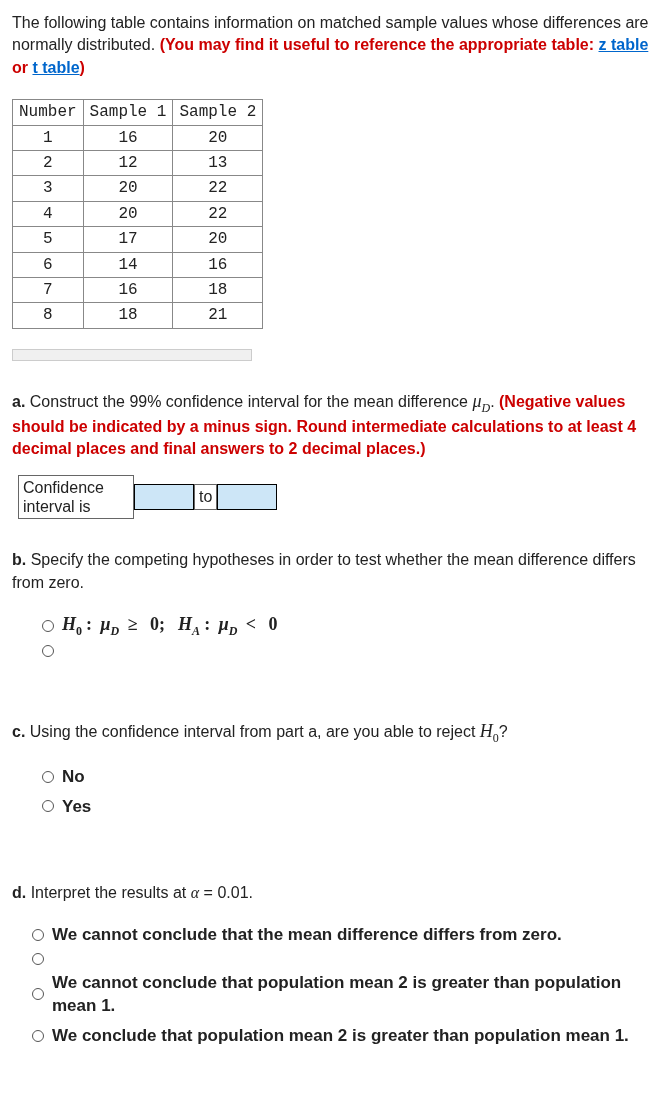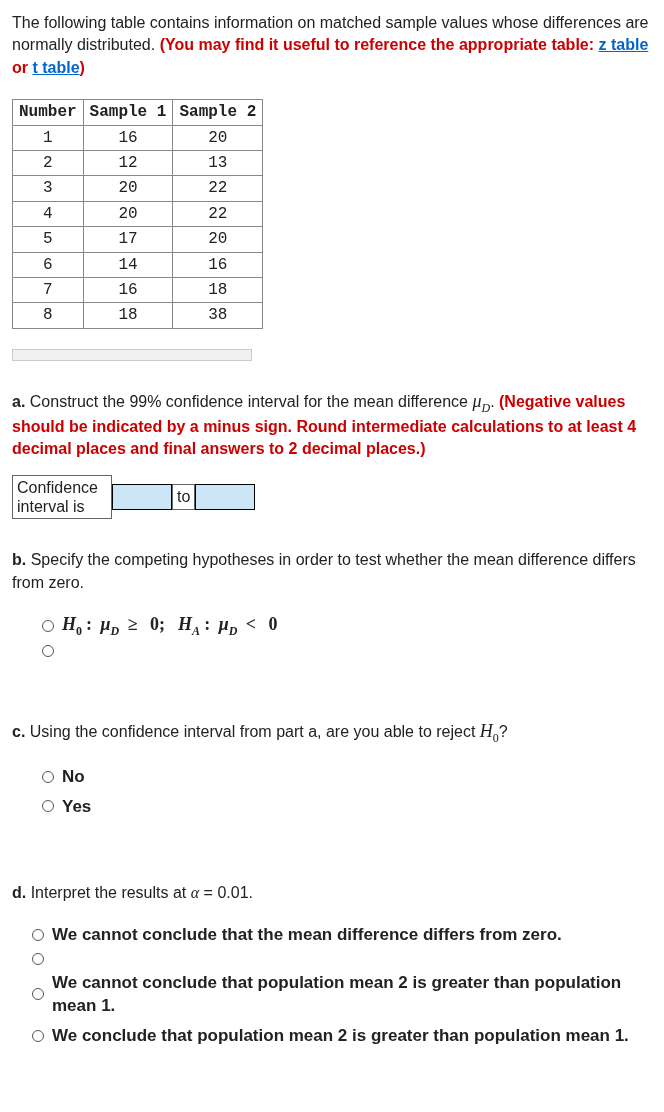--- a/index.html
+++ b/index.html
@@ -18,21 +18,21 @@
       border-collapse: collapse;
       font-family: 'Courier New', monospace;
       font-size: 16px;
       margin: 20px 0 20px 0;
     }
     .data-table th, .data-table td {
       border: 1px solid #888;
       padding: 1px 6px;
       text-align: center;
     }
-    .data-table th { font-weight: bold; background: #fff; }
+    .data-table th { font-weight: normal; background: #fff; }
     .question { margin-top: 28px; margin-bottom: 14px; }
     .ci-row { display: flex; align-items: center; gap: 0; margin-top: 10px; margin-bottom: 30px; }
     .ci-label {
       border: 1px solid #666;
       font-family: Arial, sans-serif;
       font-size: 16px;
       padding: 2px 4px;
       background: #fff;
       line-height: 1.2;
     }
@@ -123,32 +123,32 @@
         <td>16</td>
       </tr>
     <tr>
         <td>7</td>
         <td>16</td>
         <td>18</td>
       </tr>
     <tr>
         <td>8</td>
         <td>18</td>
-        <td>38</td>
+        <td>21</td>
       </tr>
   </tbody>
 </table>
 <div class="scroll-hint"></div>
 
 <div class="question">
   <span class="part-label">a.</span><span> Construct the 99% confidence interval for the mean difference </span><span class="math"><span>μ</span><span class="sub-i">D</span></span><span>. </span><span class="bold-red">(Negative values should be indicated by a minus sign. Round intermediate calculations to at least 4 decimal places and final answers to 2 decimal places.)</span>
 </div>
 
 <div class="ci-row">
-  <div class="ci-label" style="width:100px;">Confidence interval is</div>
+  <div class="ci-label" style="width:116px;margin-left:6px;">Confidence interval is</div>
   <input class="ci-input" type="text" style="">
   <div class="ci-to">to</div>
   <input class="ci-input" type="text" style="">
 </div>
 
 <div class="question">
   <span class="part-label">b.</span><span> Specify the competing hypotheses in order to test whether the mean difference differs from zero.</span>
 </div>
 
 <div class="options">

